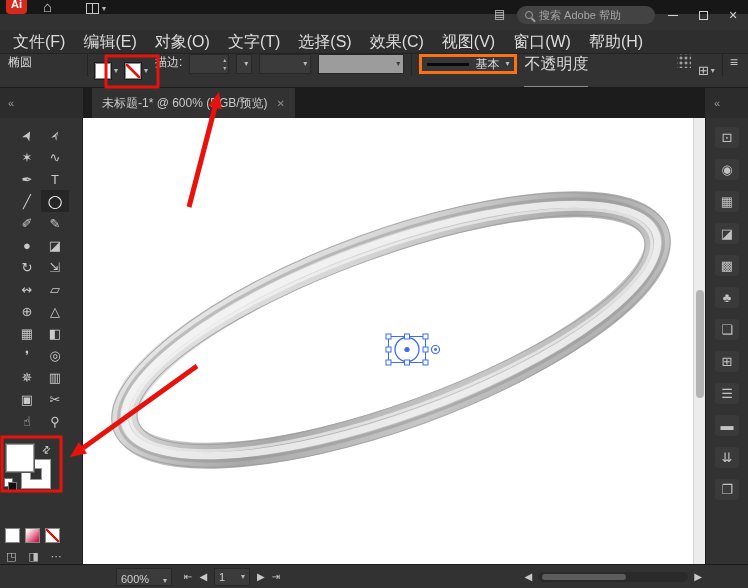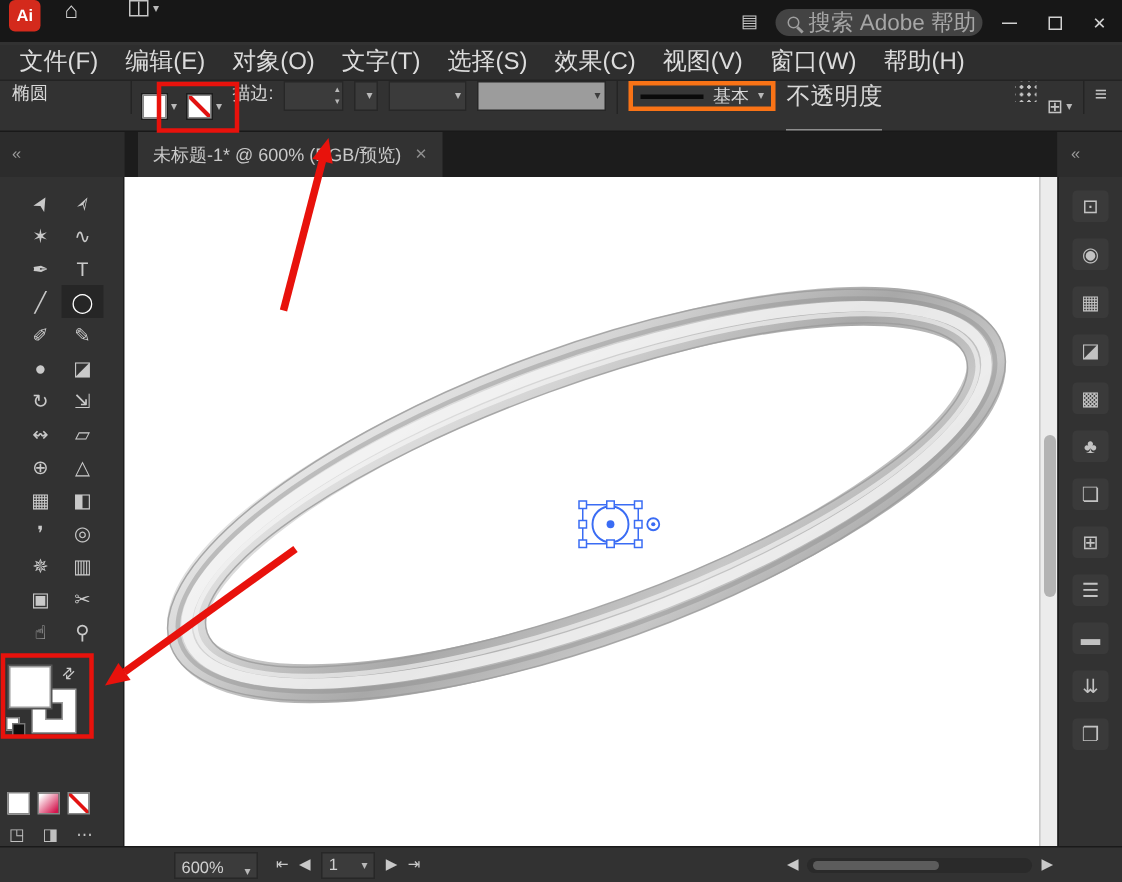--- a/index.html
+++ b/index.html
@@ -1,32 +1,32 @@
 <!DOCTYPE html>
 <html><head>
 <meta charset="utf-8">
 <style>
   *{margin:0;padding:0;box-sizing:border-box}
   html,body{width:748px;height:588px;overflow:hidden}
   body{font-family:"Liberation Sans","DejaVu Sans",sans-serif;background:#1d1d1d;-webkit-user-select:none;user-select:none}
   #stage{position:relative;width:748px;height:588px;background:#323232}
 
   
-  #titlebar{position:absolute;left:0;top:0;width:748px;height:28px;background:#171717;display:flex;align-items:flex-start}
+  #titlebar{position:absolute;left:0;top:0;width:748px;height:14px;background:#171717;display:flex;align-items:flex-end}
   .ai-badge{width:21px;height:21px;margin-left:6px;border-radius:4px;background:#d42a1c;color:#fff;font-weight:bold;font-size:11px;display:flex;align-items:center;justify-content:center}
   .home{margin-left:16px;color:#d2d2d2;font-size:15px;line-height:1}
   .arrange{display:flex;align-items:center;margin-left:34px;gap:3px}
   .arr-grid{width:13px;height:11px;border:1px solid #c6c6c6;position:relative}
   .arr-grid::after{content:"";position:absolute;left:5px;top:0;width:1px;height:9px;background:#c6c6c6}
   .caret{color:#b9b9b9;font-size:8px;line-height:1}
   .doc-ic{position:absolute;left:494px;top:8px;color:#c6c6c6;font-size:12px;line-height:1}
   .search{position:absolute;left:517px;top:6px;width:138px;height:18px;background:#434343;border-radius:9px;display:flex;align-items:center;padding-left:8px}
   .mag{position:relative;width:8px;height:8px;border:1.5px solid #9f9f9f;border-radius:50%;margin-right:6px;flex:none}
   .mag::after{content:"";position:absolute;width:5px;height:1.5px;background:#9f9f9f;transform:rotate(45deg);right:-4px;bottom:-2px}
-  .search-text{color:#a6a6a6;font-size:15px;white-space:nowrap}
+  .search-text{color:#a6a6a6;font-size:11px;white-space:nowrap}
   .win-btns{position:absolute;right:0;top:0;height:30px;display:flex}
   .win-btn{width:30px;height:30px;display:flex;align-items:center;justify-content:center;color:#d2d2d2;font-size:11px}
   .min-shape{width:10px;height:1px;background:#d2d2d2;display:block}
   .max-shape{width:9px;height:9px;border:1px solid #d2d2d2;display:block}
 
   
   #menubar{position:absolute;left:0;top:30px;width:748px;height:24px;background:#2e2e2e;border-bottom:1px solid #232323;display:flex;align-items:center;padding-left:4px}
   .menu-item{padding:0 9px;font-size:16px;color:#dcdcdc;height:24px;line-height:23px;white-space:nowrap}
 
   

